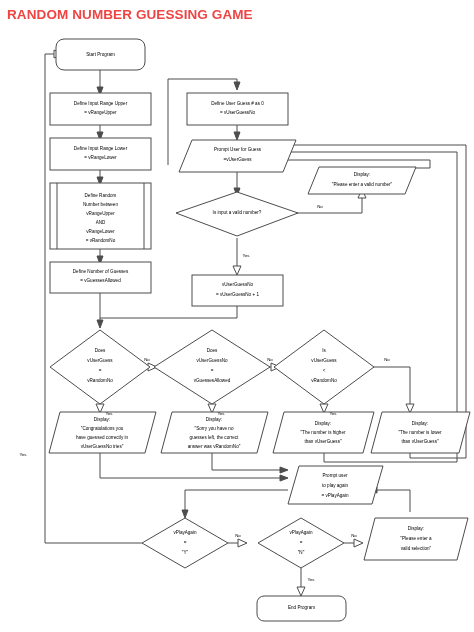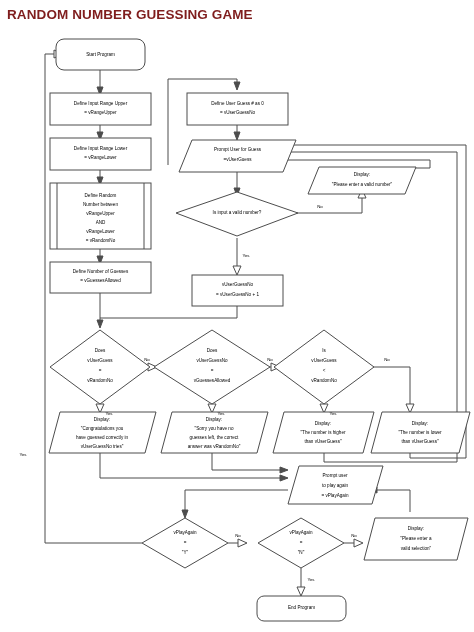--- a/index.html
+++ b/index.html
@@ -19,21 +19,21 @@
     overflow: hidden;
   }
   #title {
     position: absolute;
     left: 7px;
     top: 7px;
     font-size: 13.5px;
     font-weight: bold;
     letter-spacing: 0.1px;
     white-space: nowrap;
-    color: #7f1d1d;
+    color: #ef4444;
   }
   svg#flow {
     position: absolute;
     left: 0;
     top: 0;
     width: 474px;
     height: 632px;
   }
   .shape {
     fill: #ffffff;

